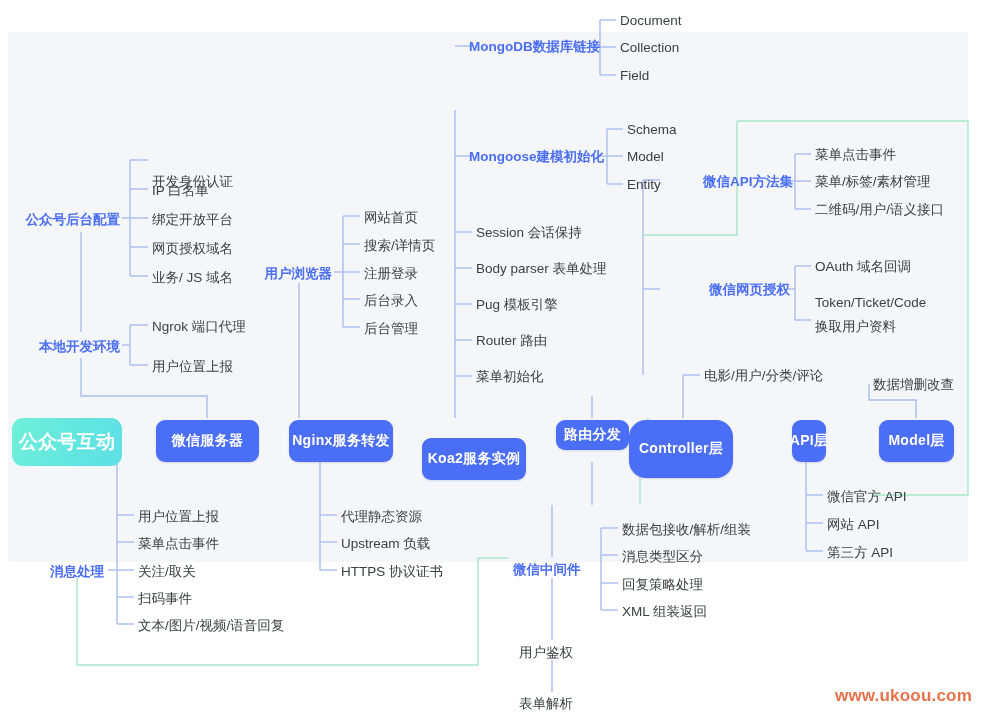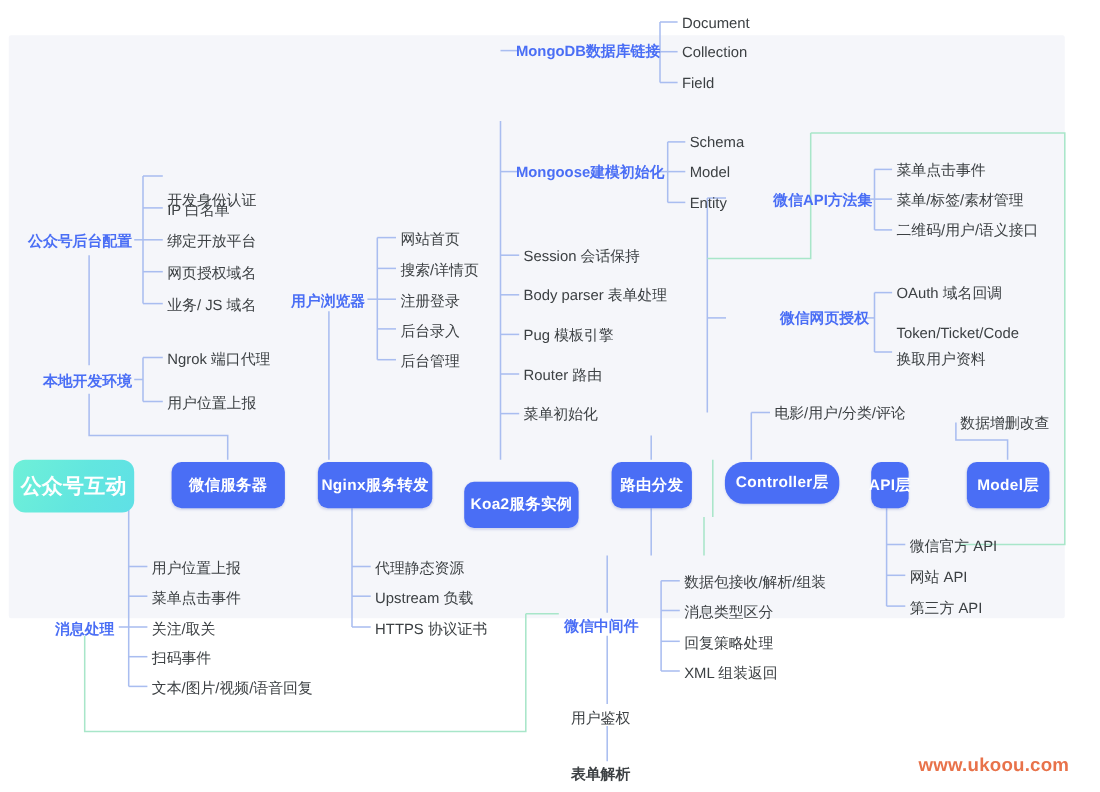--- a/index.html
+++ b/index.html
@@ -212,24 +212,24 @@
   </div>
   <div class="node" style="left:156px; top:420px; width:103px; height:42px;">
     <span>微信服务器</span>
   </div>
   <div class="node" style="left:289px; top:420px; width:104px; height:42px;">
     <span>Nginx服务转发</span>
   </div>
   <div class="node" style="left:422px; top:420px; width:104px; height:42px;margin-top:18px;">
     <span>Koa2服务实例</span>
   </div>
-  <div class="node" style="left:556px; top:420px; width:73px; height:42px;">
+  <div class="node" style="left:556px; top:420px; width:73px; height:30px;">
     <span>路由分发</span>
   </div>
-  <div class="node" style="left:659px; top:420px; width:104px; height:38px;border-radius:17px;">
+  <div class="node" style="left:629px; top:420px; width:104px; height:58px;border-radius:17px;">
     <span>Controller层</span>
   </div>
   <div class="node" style="left:792px; top:420px; width:34px; height:42px;">
     <span>API层</span>
   </div>
   <div class="node" style="left:879px; top:420px; width:75px; height:42px;">
     <span>Model层</span>
   </div>
 
   <div class="lbl blue ra" style="left:120px; top:213px;"><span>公众号后台配置</span></div>
@@ -290,21 +290,21 @@
   <div class="lbl" style="left:341px; top:510px;"><span>代理静态资源</span></div>
   <div class="lbl" style="left:341px; top:537px;"><span>Upstream 负载</span></div>
   <div class="lbl" style="left:341px; top:565px;"><span>HTTPS 协议证书</span></div>
 
   <div class="lbl blue" style="left:513px; top:563px;"><span>微信中间件</span></div>
   <div class="lbl" style="left:622px; top:523px;"><span>数据包接收/解析/组装</span></div>
   <div class="lbl" style="left:622px; top:550px;"><span>消息类型区分</span></div>
   <div class="lbl" style="left:622px; top:578px;"><span>回复策略处理</span></div>
   <div class="lbl" style="left:622px; top:605px;"><span>XML 组装返回</span></div>
   <div class="lbl" style="left:519px; top:646px;"><span>用户鉴权</span></div>
-  <div class="lbl" style="left:519px; top:697px;font-weight:bold;"><span>表单解析</span></div>
+  <div class="lbl" style="left:519px; top:697px;"><span>表单解析</span></div>
 
   <div class="lbl" style="left:827px; top:490px;"><span>微信官方 API</span></div>
   <div class="lbl" style="left:827px; top:518px;"><span>网站 API</span></div>
   <div class="lbl" style="left:827px; top:546px;"><span>第三方 API</span></div>
 
   <div class="watermark">
     <span>www.ukoou.com</span>
   </div>
 
 </div>

